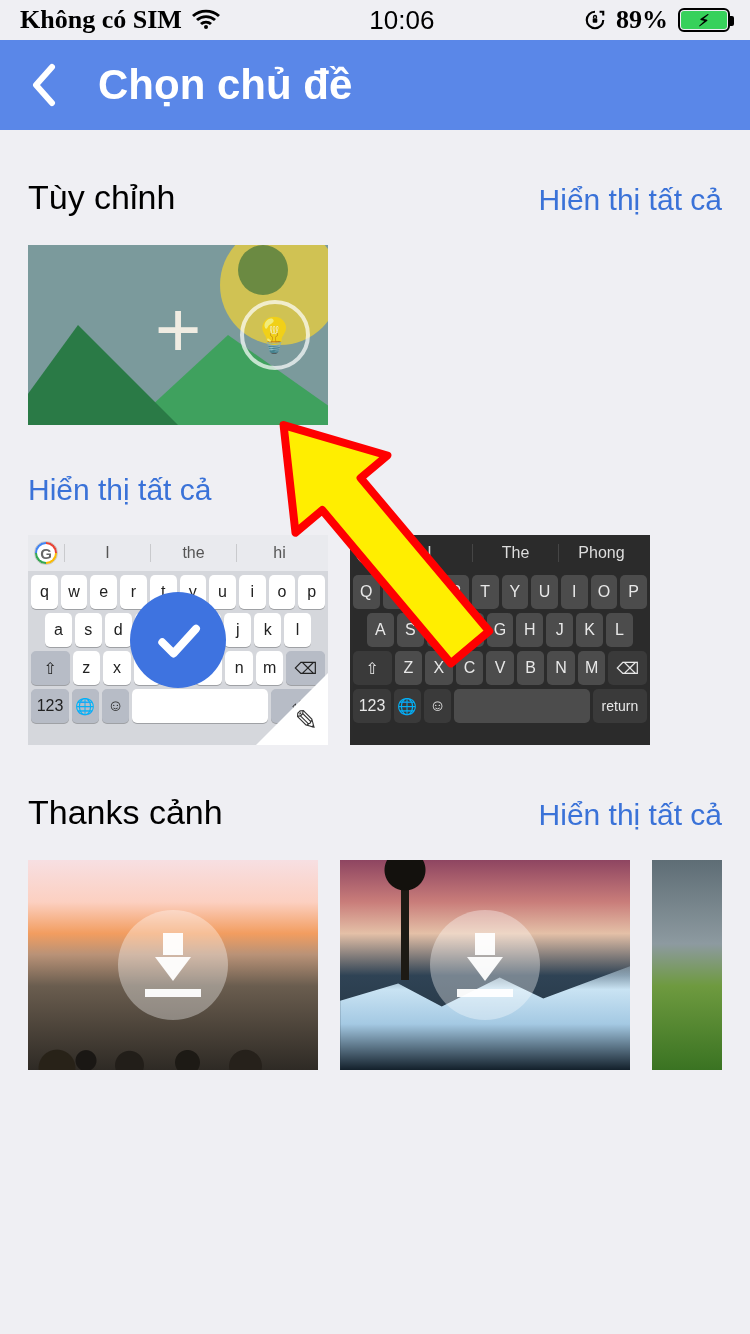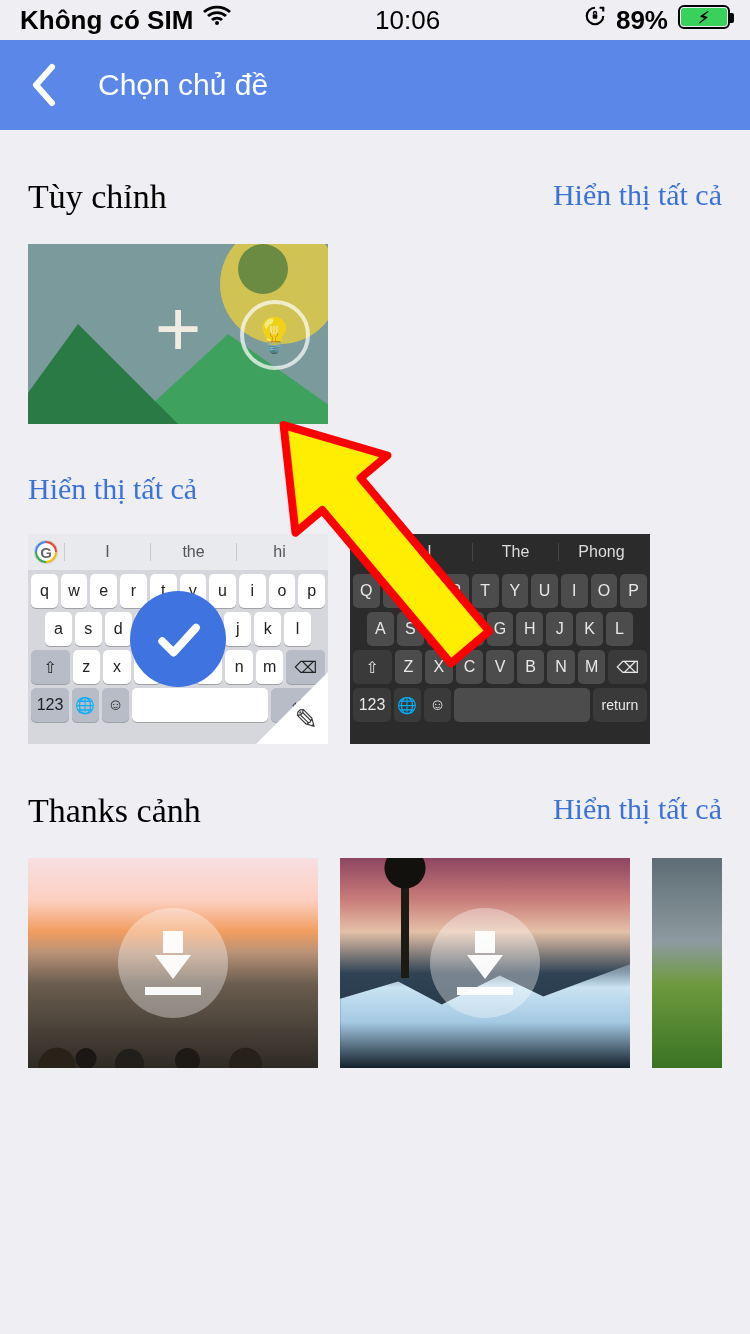--- a/index.html
+++ b/index.html
@@ -16,21 +16,21 @@
   .status-bar {
     height: 40px;
     display: flex;
     align-items: center;
     justify-content: space-between;
     padding: 0 20px;
     font-size: 26px;
     font-weight: 600;
     color: #000;
   }
-  .status-left, .status-right { display: flex; gap: 10px; }
+  .status-left, .status-right { display: flex; align-items: center; gap: 10px; font-family: Liberation Serif, serif; }
   .status-center { font-weight: 400; }
   .wifi-icon svg, .lock-icon svg { display: block; }
   .battery {
     position: relative;
     width: 52px; height: 24px;
     border: 2.5px solid #000;
     border-radius: 6px;
     display: inline-flex;
     align-items: center;
   }
@@ -66,35 +66,34 @@
     padding: 0 30px;
     gap: 40px;
   }
   .back-chevron {
     color: #fff;
     display: flex;
     align-items: center;
   }
   .nav-title {
     color: #fff;
-    font-size: 30px;
-    font-weight: 400;
+    font-size: 42px;
+    font-weight: 700;
   }
 
   
   .section {
     padding: 0 28px;
   }
   .section-header {
     display: flex;
     justify-content: space-between;
-    align-items: flex-start;
+    align-items: flex-end;
     padding-top: 48px;
     padding-bottom: 28px;
-    font-family: Liberation Serif, serif;
   }
   .section-title {
     font-size: 34px;
     font-weight: 400;
     color: #000;
   }
   .show-all {
     font-size: 30px;
     font-weight: 400;
     color: #3a72d8;

